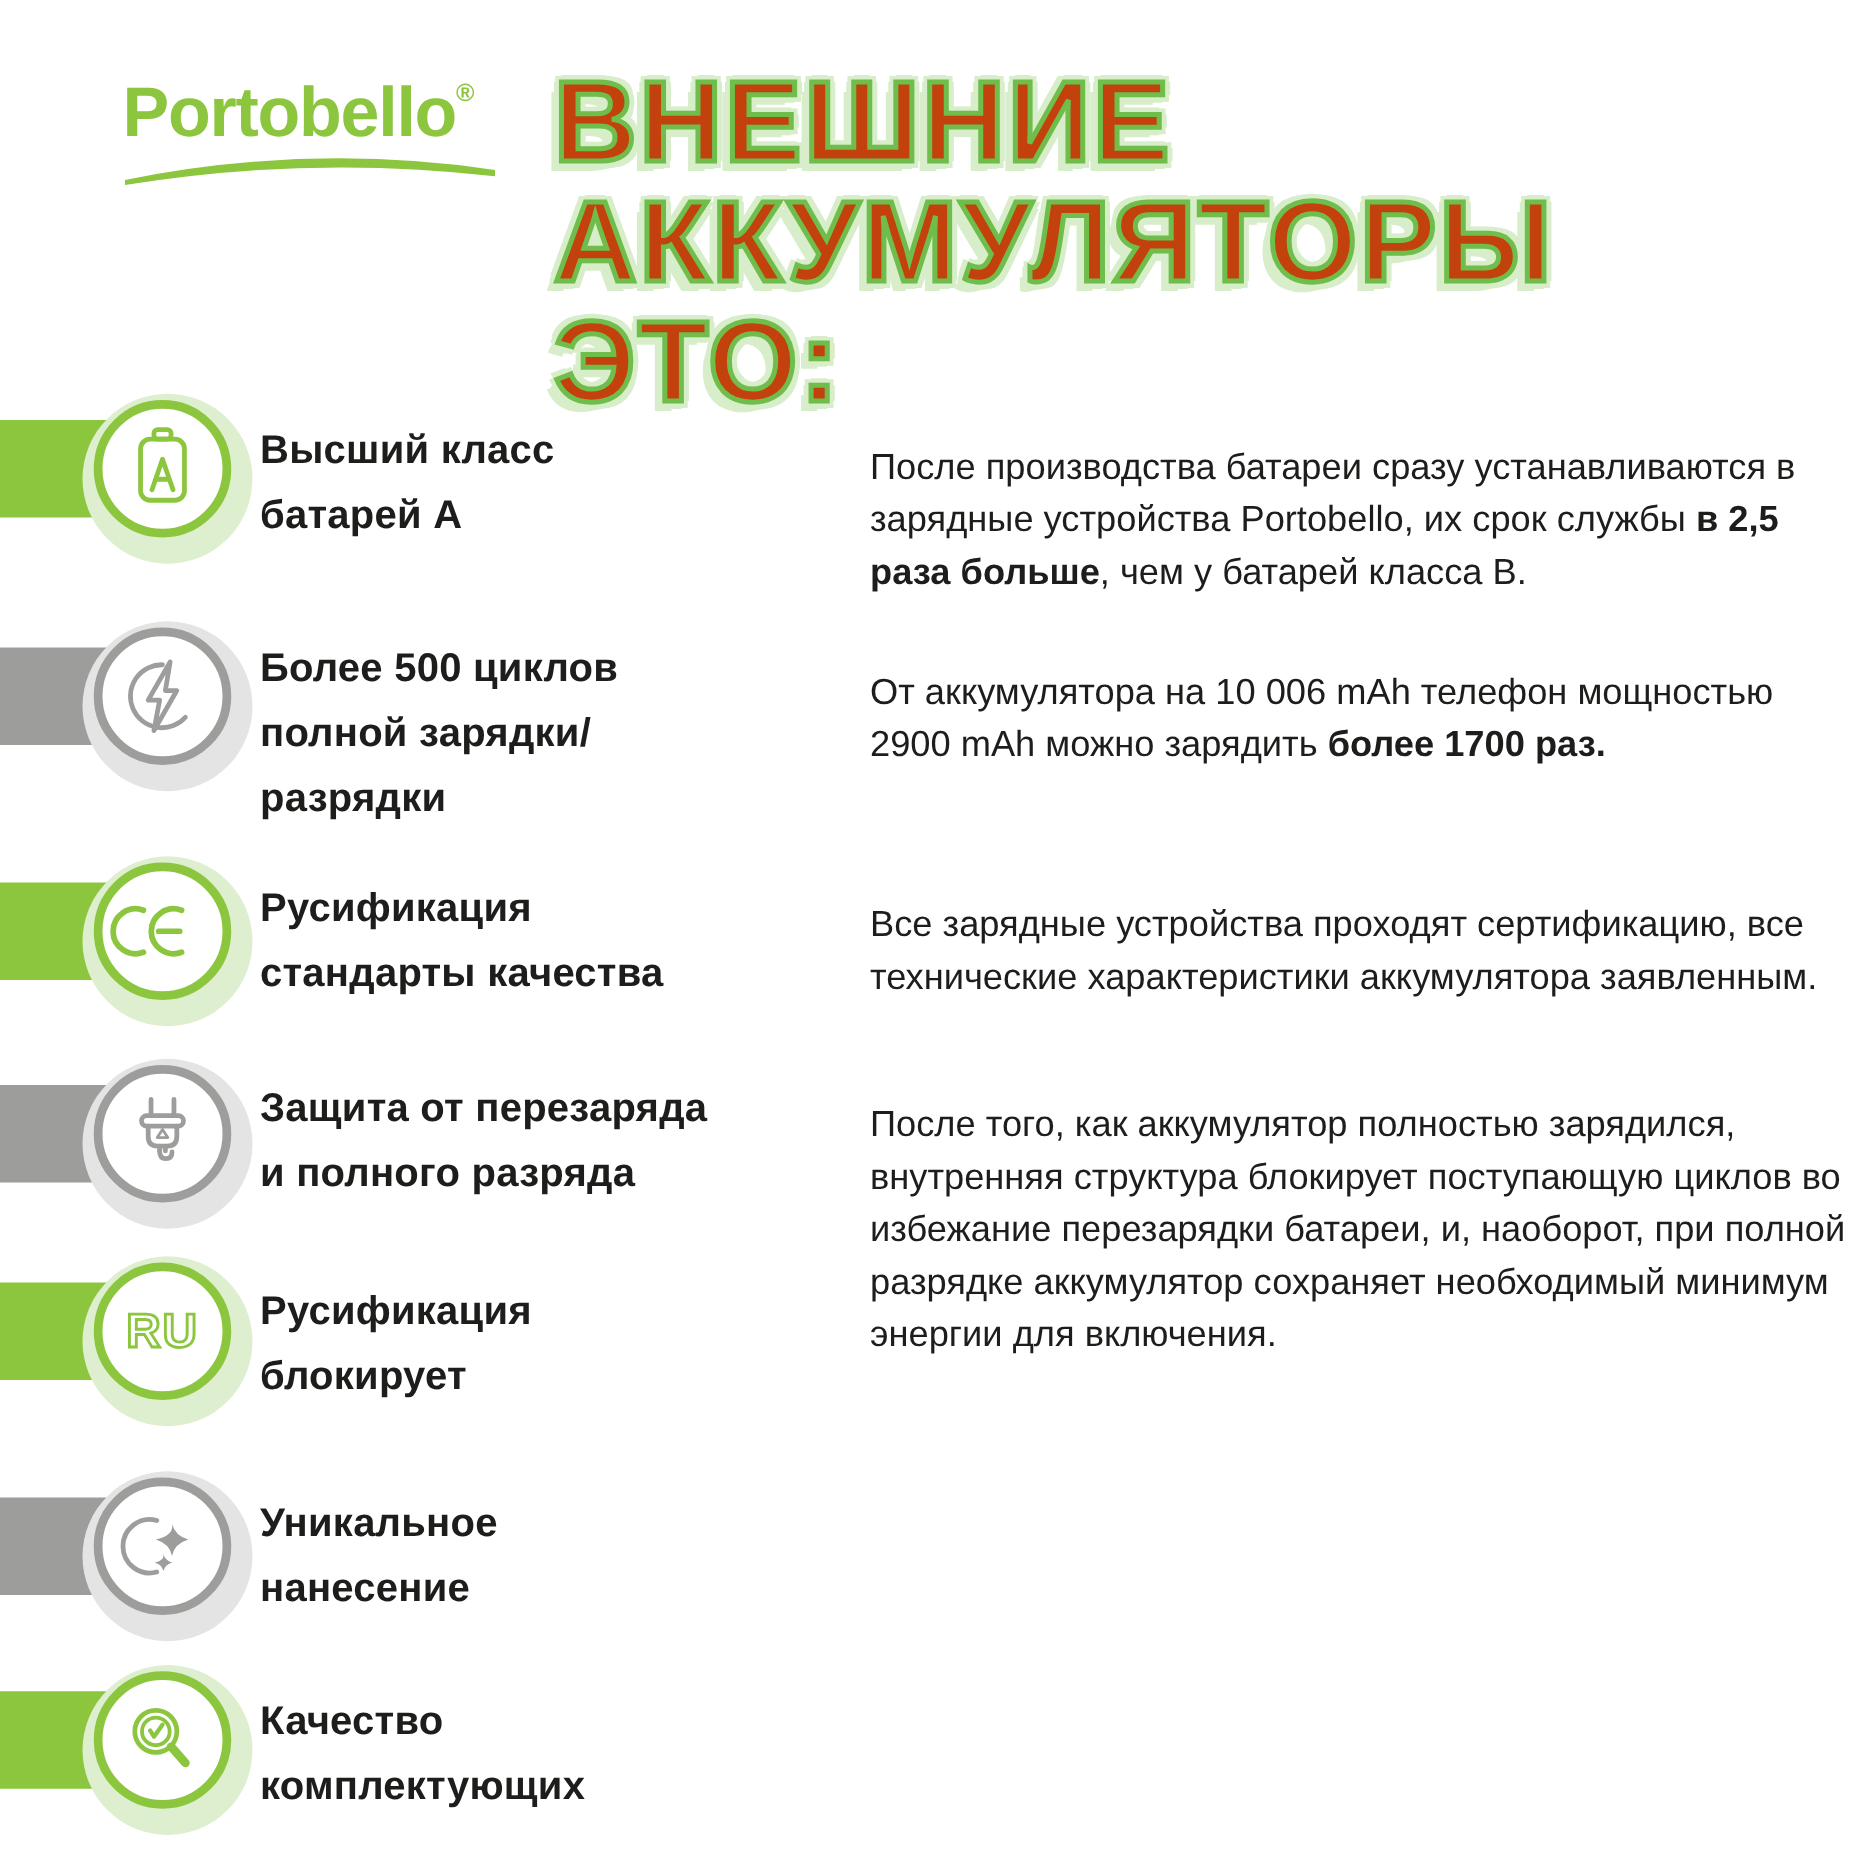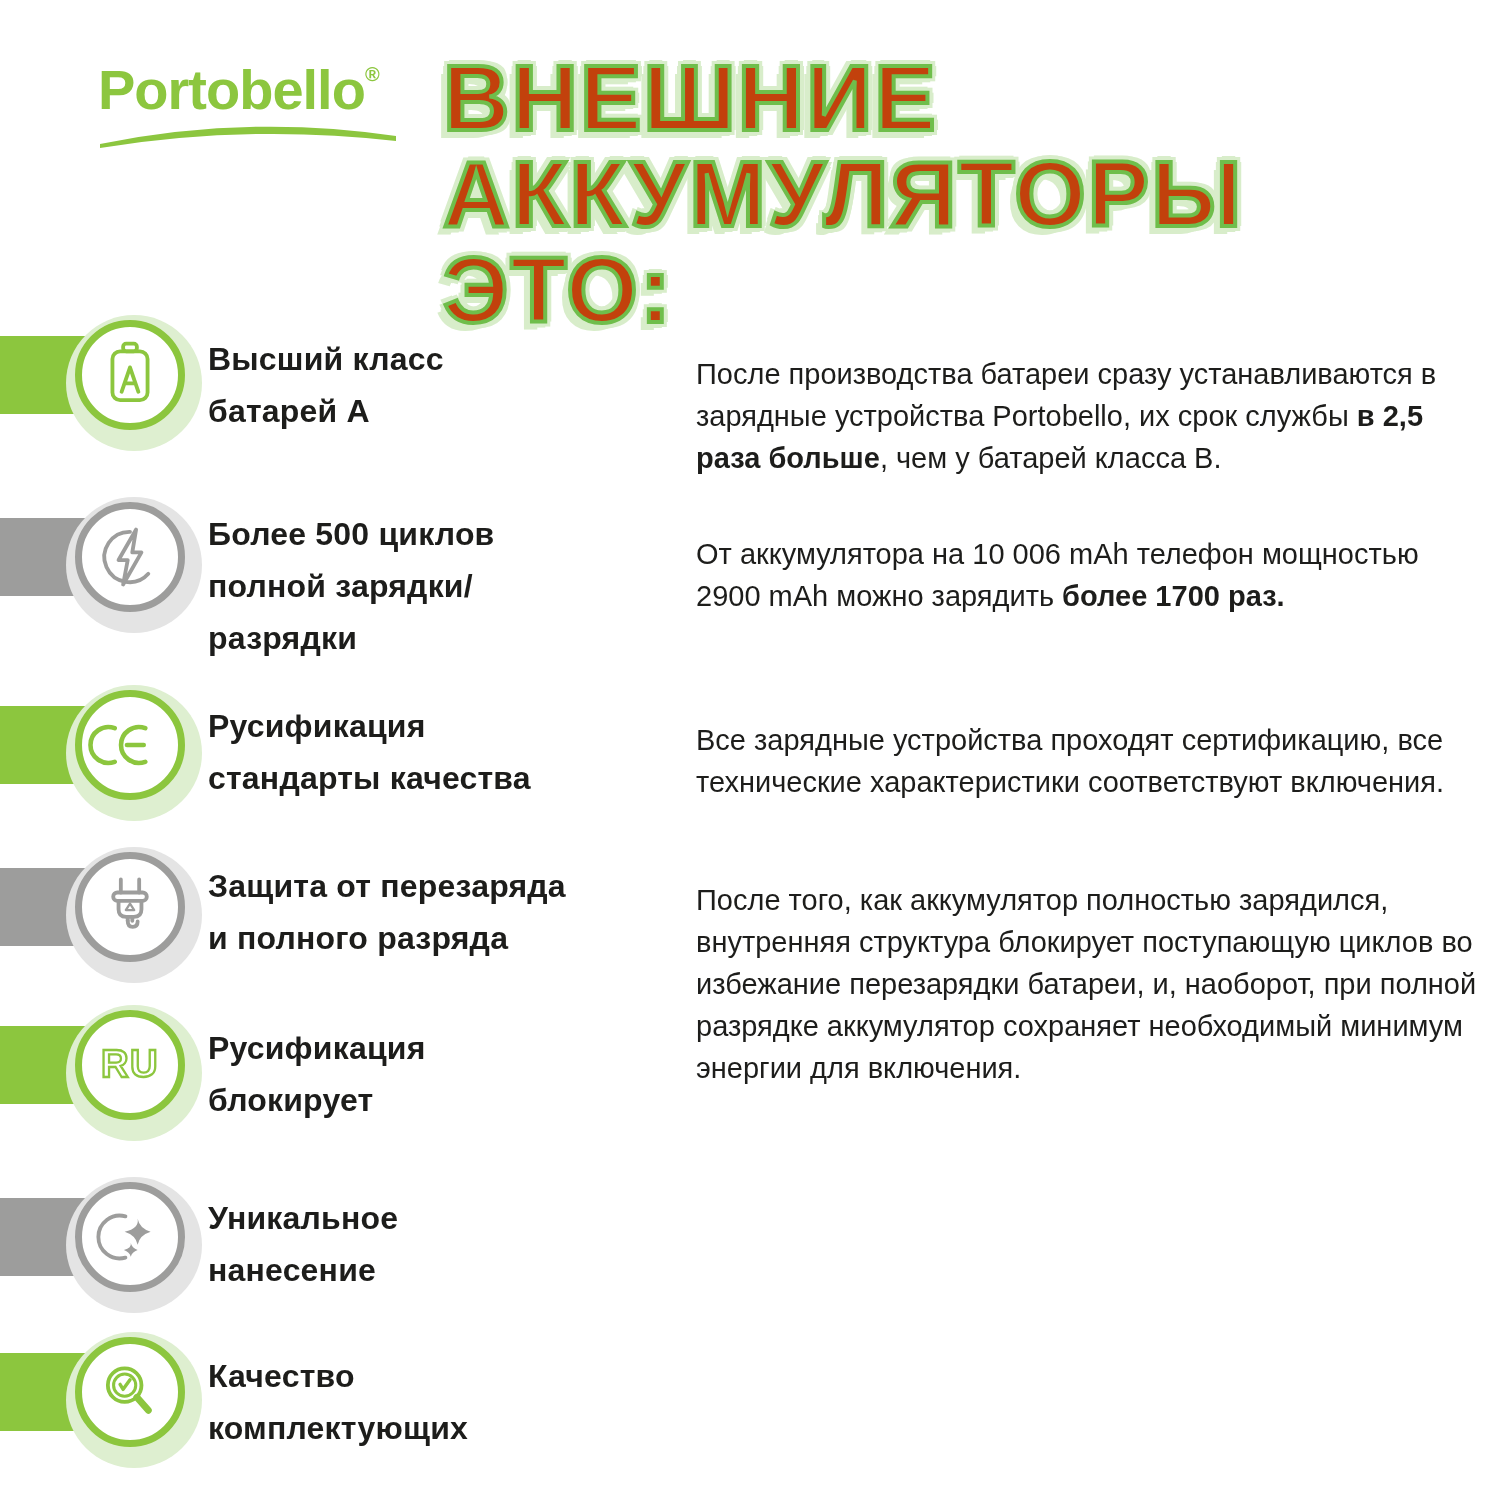--- a/index.html
+++ b/index.html
@@ -139,21 +139,21 @@
       <svg width="84" height="84" viewBox="-55 -55 110 110">
         <g class="stk" fill="none" stroke-width="6" stroke-linecap="round" stroke-linejoin="round" transform="translate(-10,0)">
           <path d="M -10 -22 A 23.5 23.5 0 1 0 -10 22"></path>
           <path d="M 30 -22 A 23.5 23.5 0 1 0 30 22"></path>
           <path d="M 6 0 L 28 0"></path>
         </g>
       </svg>
     </div>
     <h2 class="title">Русификация
 стандарты качества</h2>
-    <p class="desc"><span>Все зарядные устройства проходят сертификацию, все технические характеристики соответствуют включения.</span></p>
+    <p class="desc"><span>Все зарядные устройства проходят сертификацию, все технические характеристики аккумулятора заявленным.</span></p>
   </section>
 
   <section class="feature gray f4">
     <div class="bar"></div>
     <div class="halo"></div>
     <div class="circle">
       <svg width="84" height="84" viewBox="-55 -55 110 110">
         <g class="stk" fill="none" stroke-width="5" stroke-linecap="round" stroke-linejoin="round">
           <path d="M -12 -36 V -19 M 12 -36 V -19"></path>
           <rect x="-22" y="-19" width="44" height="11" rx="5.5"></rect>

